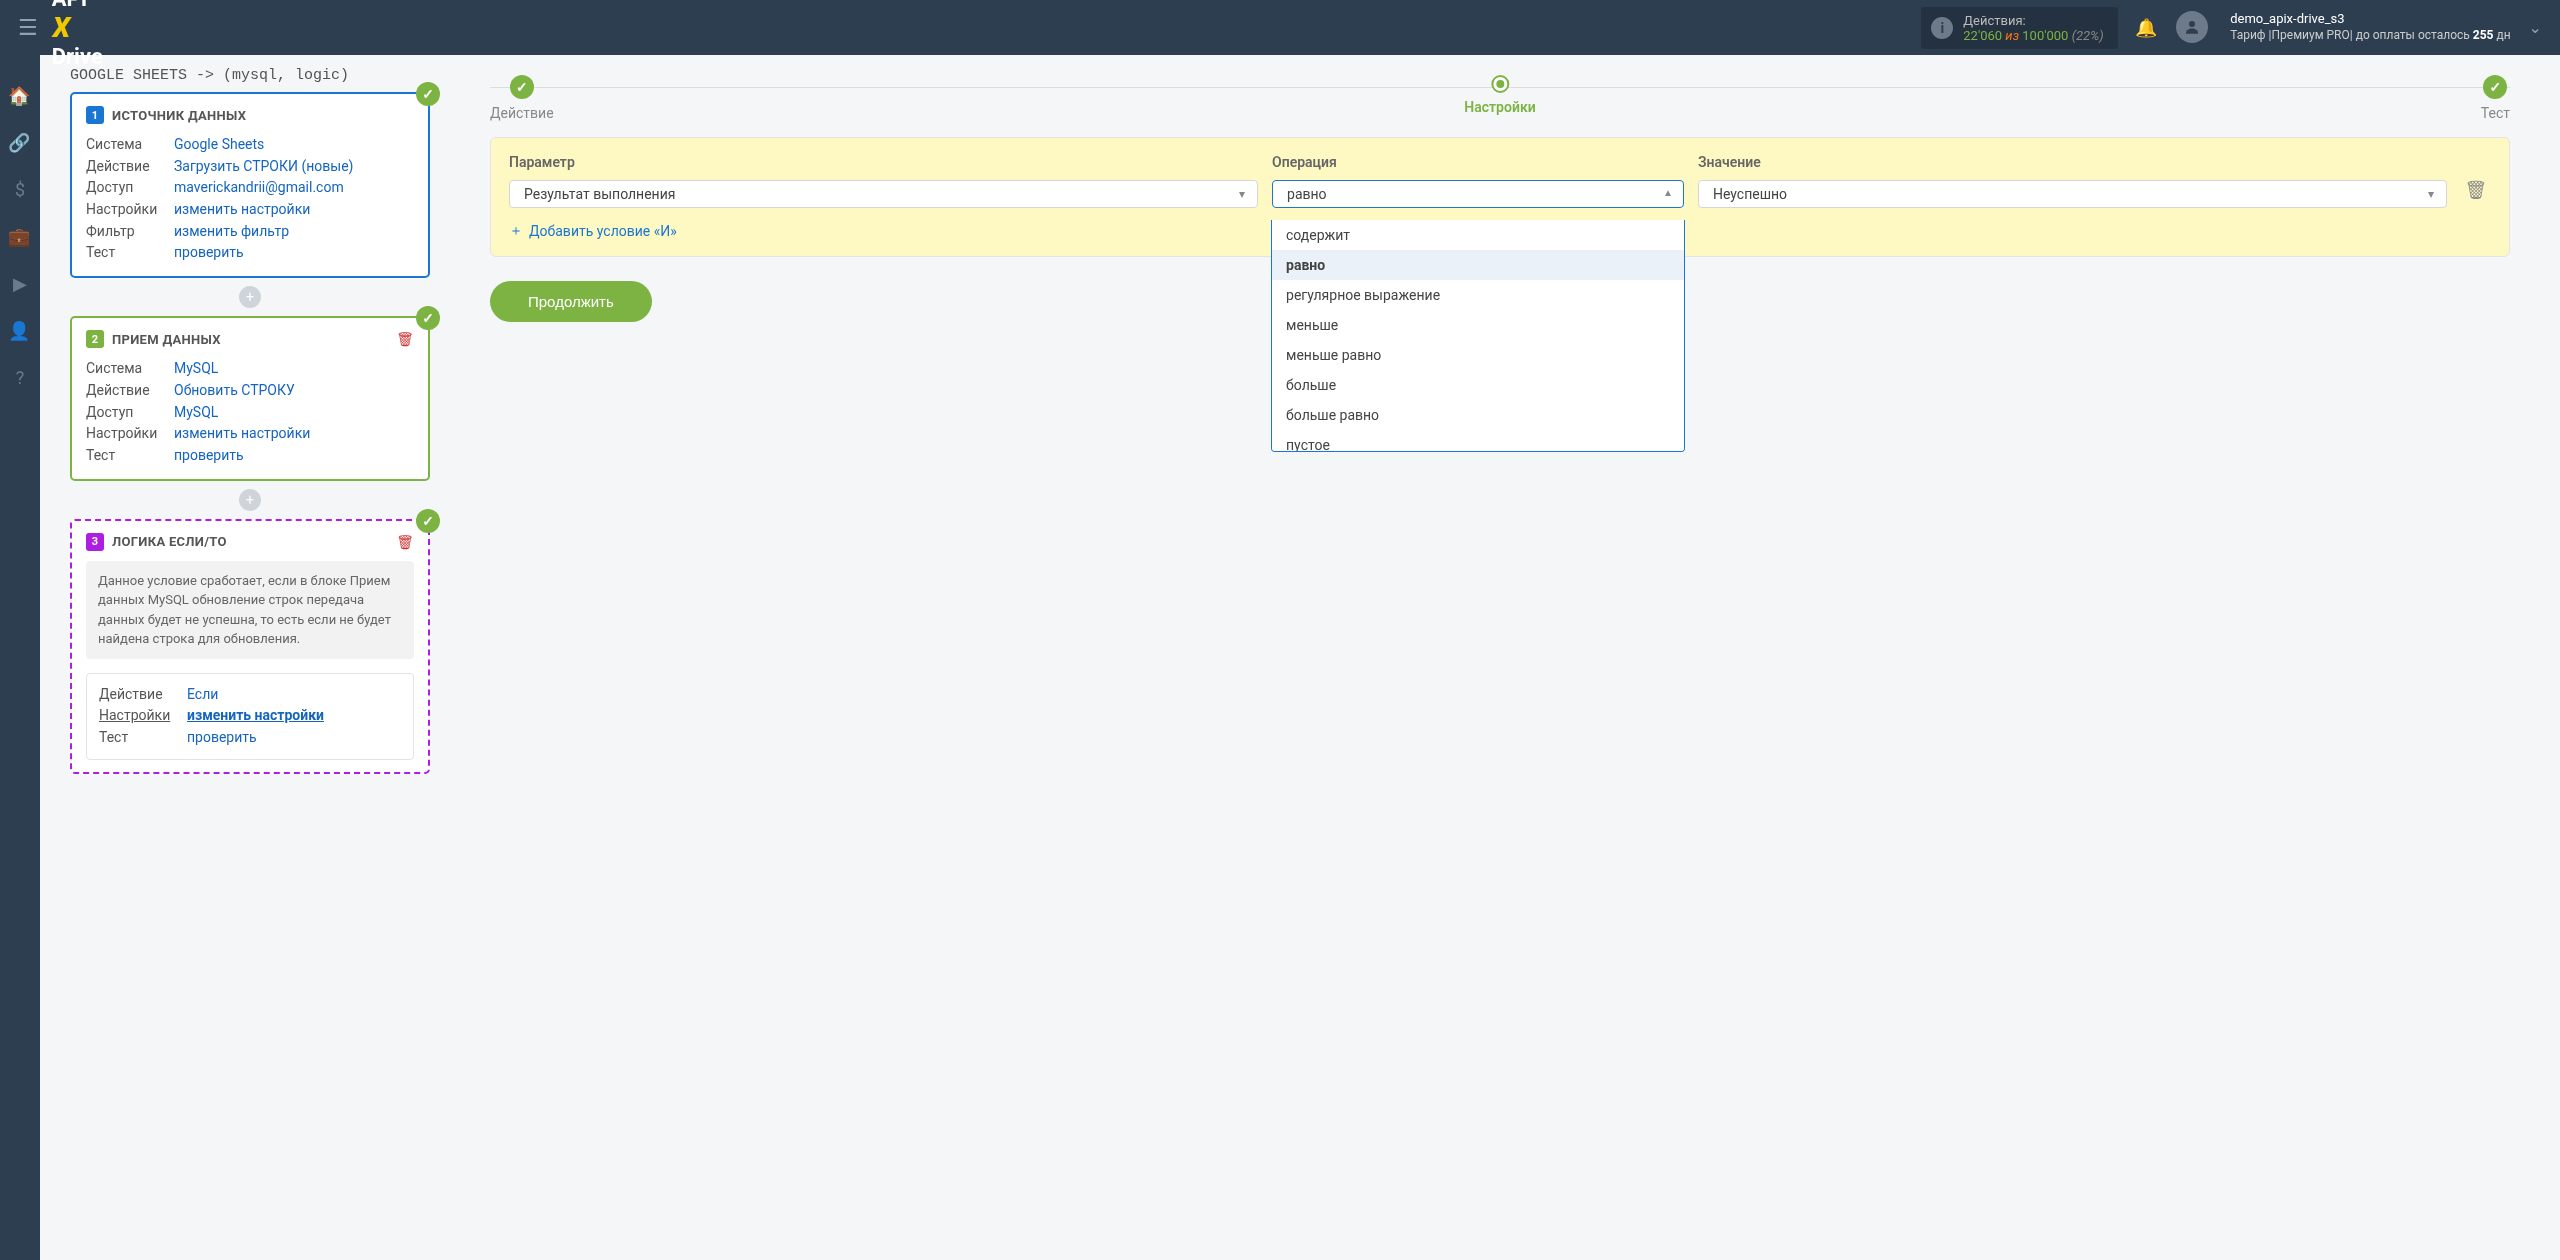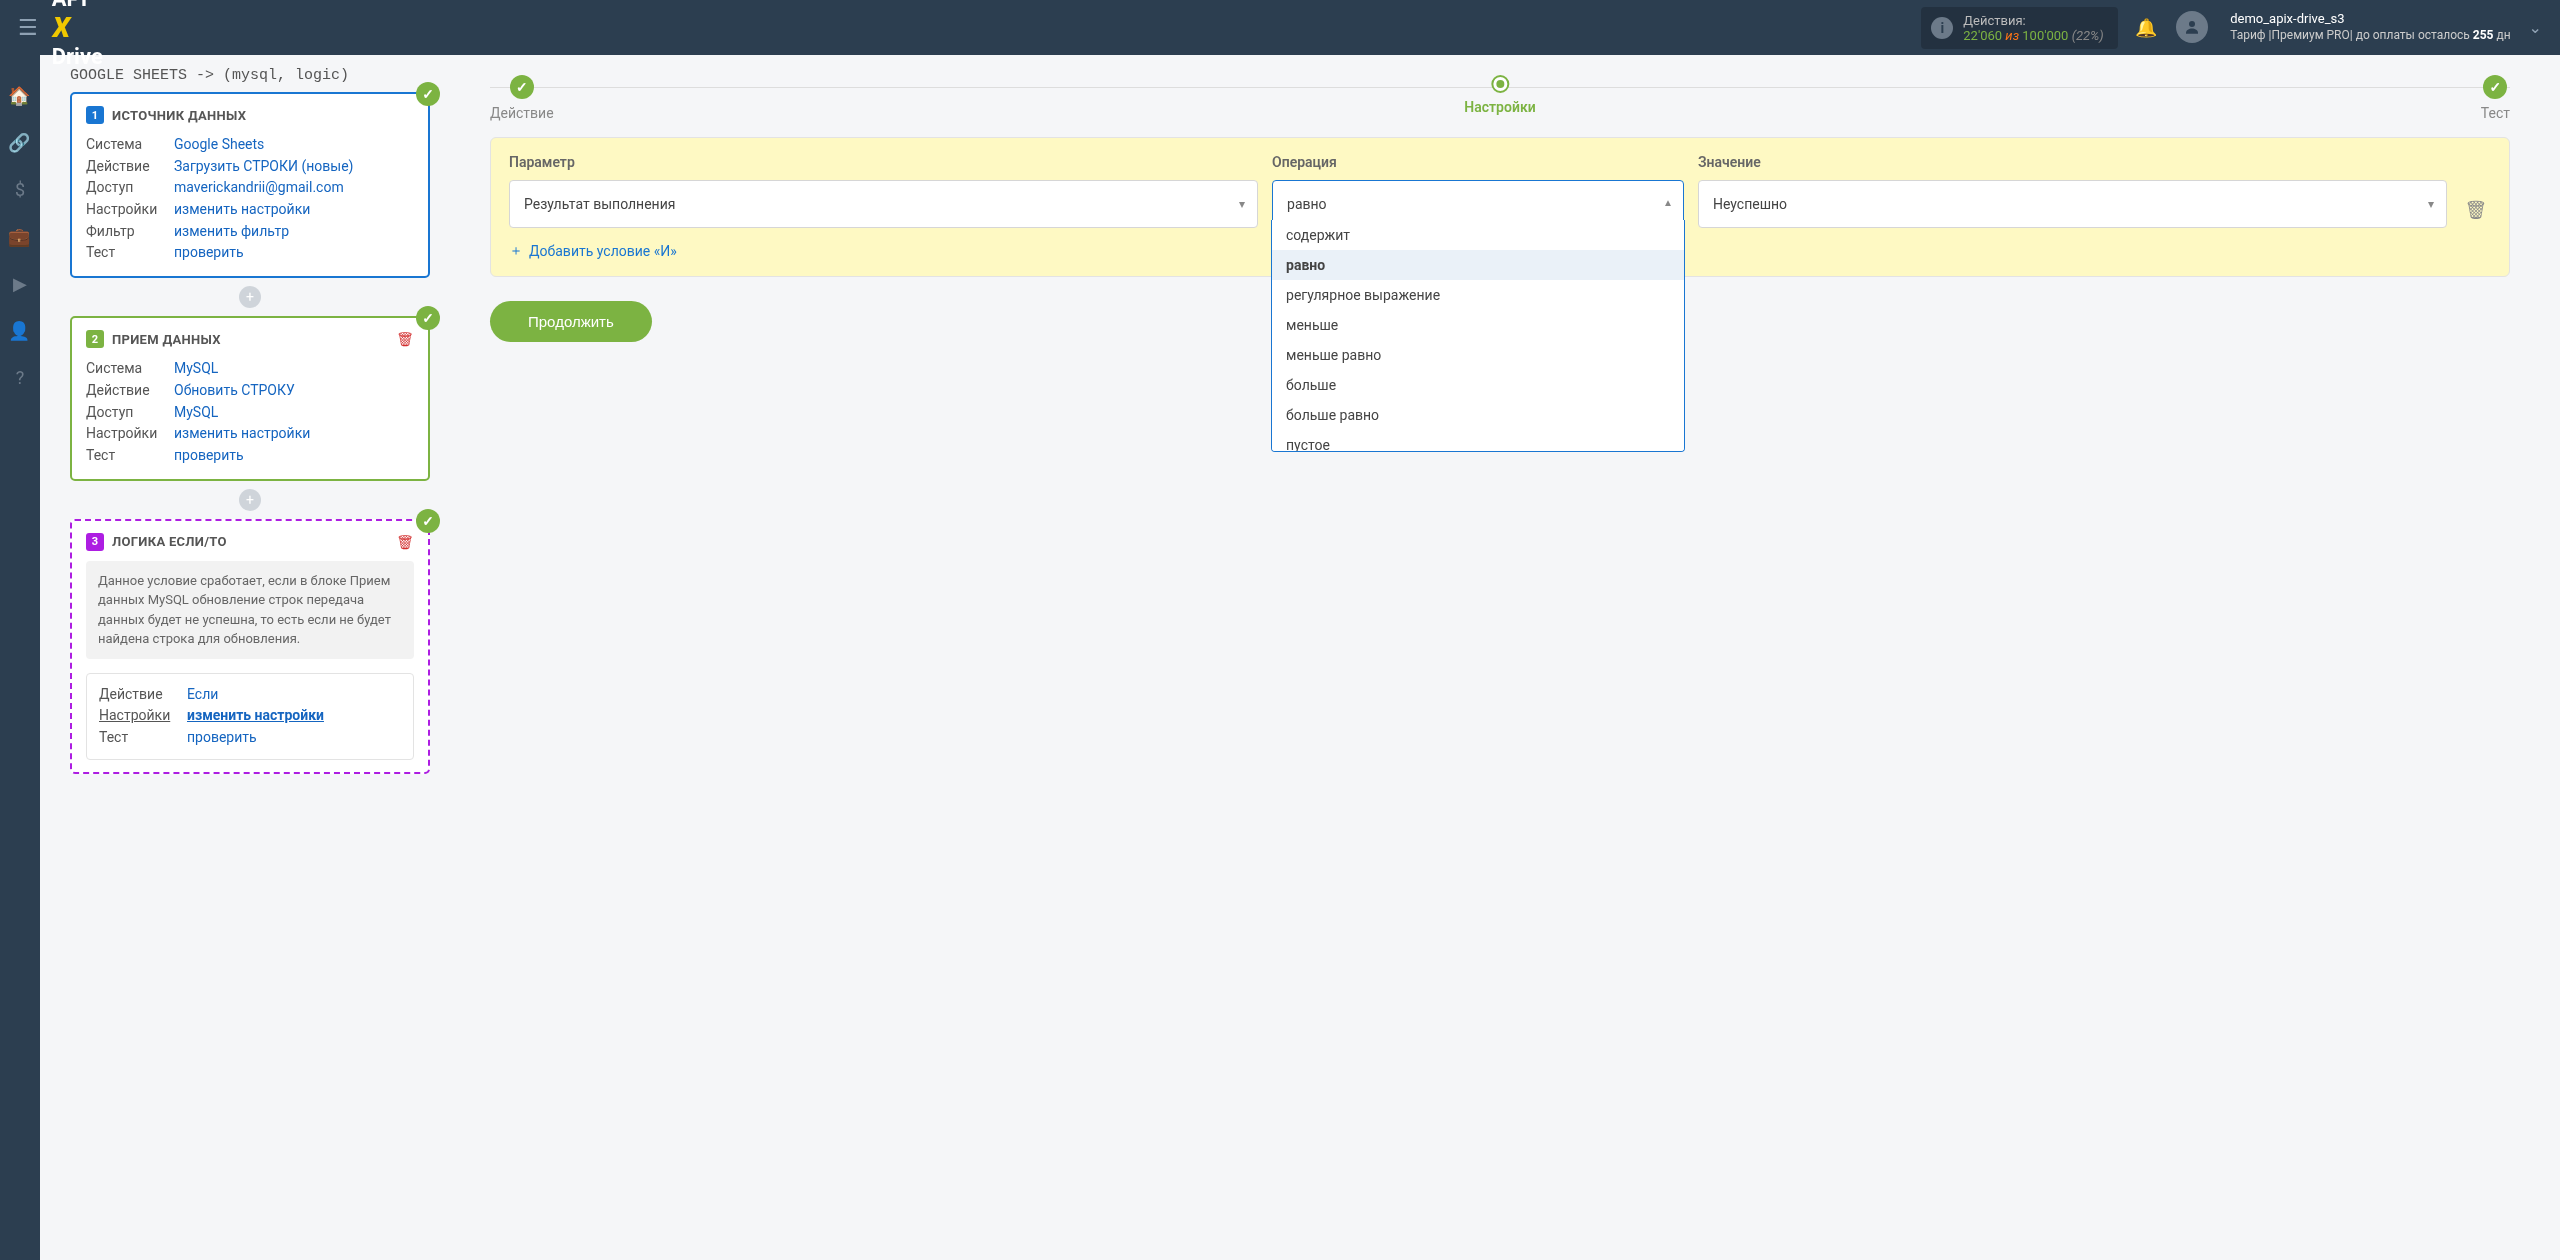--- a/index.html
+++ b/index.html
@@ -73,21 +73,21 @@
 .step .label { font-size: 14px; color: #888; }
 .step.s1 { left: 0; } .step.s1 .label { text-align: left; }
 .step.s2 { left: 50%; transform: translateX(-50%); }
 .step.s3 { right: 0; } .step.s3 .label { text-align: right; }
 
 .section-title { font-size: 18px; font-weight: 600; color: #333; text-decoration: underline; margin: 18px 0; }
 
 .filter-box { border: 1px solid #e3e3e3; background: #fef9c3; border-radius: 6px; padding: 16px 18px; }
 .filter-row { display: grid; grid-template-columns: 1fr 0.55fr 1fr 30px; gap: 14px; align-items: end; }
 .filter-col .fhdr { font-size: 14px; color: #666; font-weight: 600; margin-bottom: 10px; }
-.select { height: 48px; border: 1px solid #d6d6d6; border-radius: 4px; background: #fff; padding: 0 34px 0 14px; display: flex; align-items: center; color: #444; position: relative; cursor: pointer; }
+.select { height: 28px; border: 1px solid #d6d6d6; border-radius: 4px; background: #fff; padding: 0 34px 0 14px; display: flex; align-items: center; color: #444; position: relative; cursor: pointer; }
 .select .chevd { position: absolute; right: 12px; color: #888; font-size: 12px; }
 .select.open { border-color: #1976d2; }
 .select.open .chevd { transform: rotate(180deg); }
 .trash-col { color: #888; font-size: 18px; cursor: pointer; text-align: center; padding-bottom: 8px; }
 .add-and { color: #1976d2; font-size: 14px; margin-top: 14px; cursor: pointer; display: flex; align-items: center; gap: 6px; }
 .add-or { color: #1976d2; font-size: 14px; margin-top: 14px; text-align: right; cursor: pointer; }
 .add-or b { font-weight: 700; }
 .btn-continue { margin-top: 24px; background: #7cb342; color: #fff; border: none; border-radius: 22px; padding: 12px 38px; font-size: 15px; cursor: pointer; }
 
 

